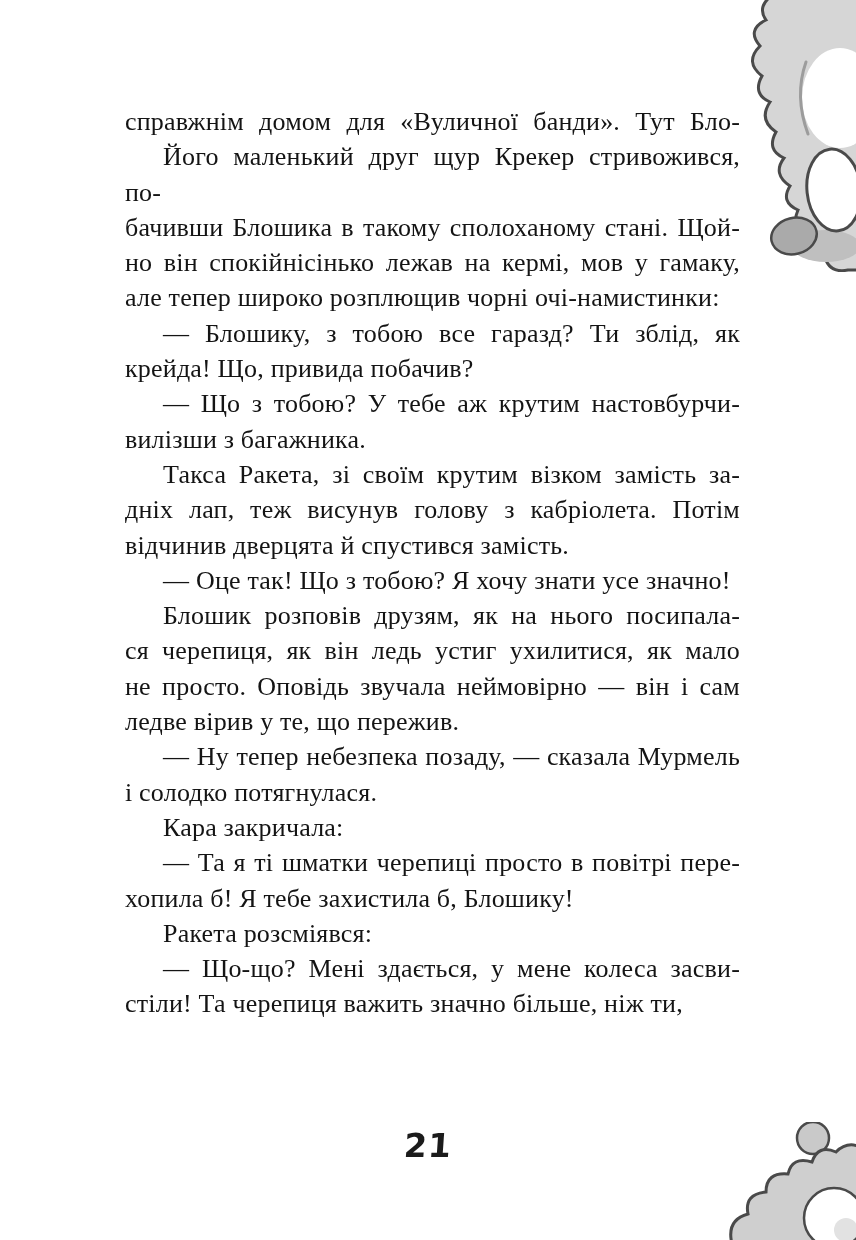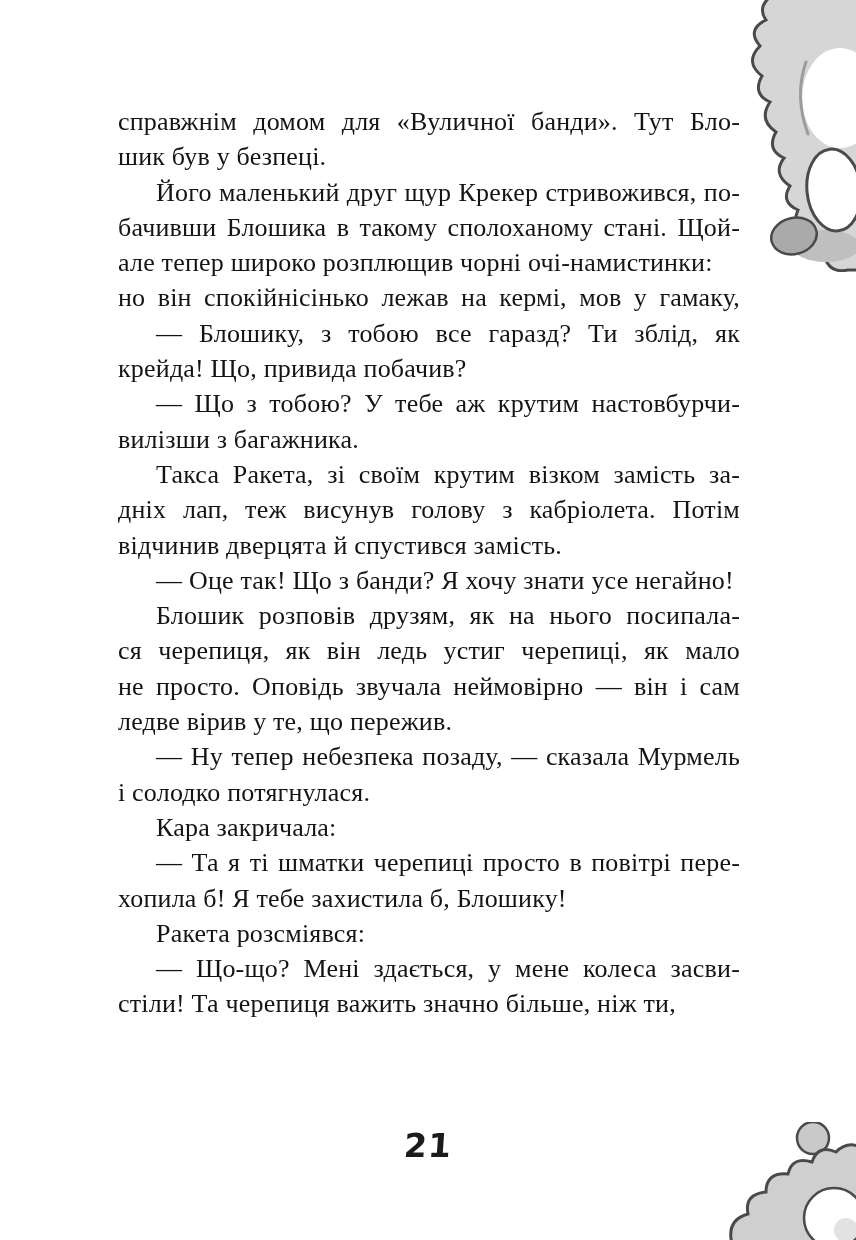--- a/index.html
+++ b/index.html
@@ -28,20 +28,21 @@
     width:622px;
     font-size:26px;
     line-height:35.3px;
     letter-spacing:0.2px;
   }
   .paragraph{margin:0;}
   .line{
     text-align:justify;
     text-align-last:justify;
     white-space:normal;
+    margin-left:7px;
   }
   .line.last{
     text-align-last:left;
   }
   .line.indent{
     text-indent:38px;
   }
   .page-number{
     position:absolute;
     left:0;
@@ -98,47 +99,46 @@
              Q 104 22 122 30
              Q 132 20 144 24
              L 144 122 Z" fill="#cfcfcf" stroke="var(--cloud-outline)" stroke-width="3"></path>
     <circle cx="120" cy="96" r="30" fill="#ffffff" stroke="var(--cloud-outline)" stroke-width="2.5"></circle>
     <circle cx="132" cy="108" r="12" fill="#e2e2e2"></circle>
   </svg>
 
   <div class="text-block">
       <div class="paragraph">
         <div class="line">справжнім домом для «Вуличної банди». Тут Бло-</div>
-        <div class="line last">шик був у безпеці.</div>
       </div>
       <div class="paragraph">
         <div class="line indent">Його маленький друг щур Крекер стривожився, по-</div>
         <div class="line">бачивши Блошика в такому сполоханому стані. Щой-</div>
+        <div class="line">но він спокійнісінько лежав на кермі, мов у гамаку,</div>
         <div class="line last">але тепер широко розплющив чорні очі-намистинки:</div>
-        <div class="line">но він спокійнісінько лежав на кермі, мов у гамаку,</div>
       </div>
       <div class="paragraph">
         <div class="line indent">— Блошику, з тобою все гаразд? Ти зблід, як</div>
         <div class="line last">крейда! Що, привида побачив?</div>
       </div>
       <div class="paragraph">
         <div class="line indent">— Що з тобою? У тебе аж крутим настовбурчи-</div>
         <div class="line last">вилізши з багажника.</div>
       </div>
       <div class="paragraph">
         <div class="line indent">Такса Ракета, зі своїм крутим візком замість за-</div>
         <div class="line">дніх лап, теж висунув голову з кабріолета. Потім</div>
         <div class="line last">відчинив дверцята й спустився замість.</div>
       </div>
       <div class="paragraph">
-        <div class="line last indent">— Оце так! Що з банди? Я хочу знати усе негайно!</div>
+        <div class="line last indent">— Оце так! Що з тобою? Я хочу знати усе значно!</div>
       </div>
       <div class="paragraph">
         <div class="line indent">Блошик розповів друзям, як на нього посипала-</div>
-        <div class="line">ся черепиця, як він ледь устиг черепиці, як мало</div>
+        <div class="line">ся черепиця, як він ледь устиг ухилитися, як мало</div>
         <div class="line">не просто. Оповідь звучала неймовірно — він і сам</div>
         <div class="line last">ледве вірив у те, що пережив.</div>
       </div>
       <div class="paragraph">
         <div class="line indent">— Ну тепер небезпека позаду, — сказала Мурмель</div>
         <div class="line last">і солодко потягнулася.</div>
       </div>
       <div class="paragraph">
         <div class="line last indent">Кара закричала:</div>
       </div>

